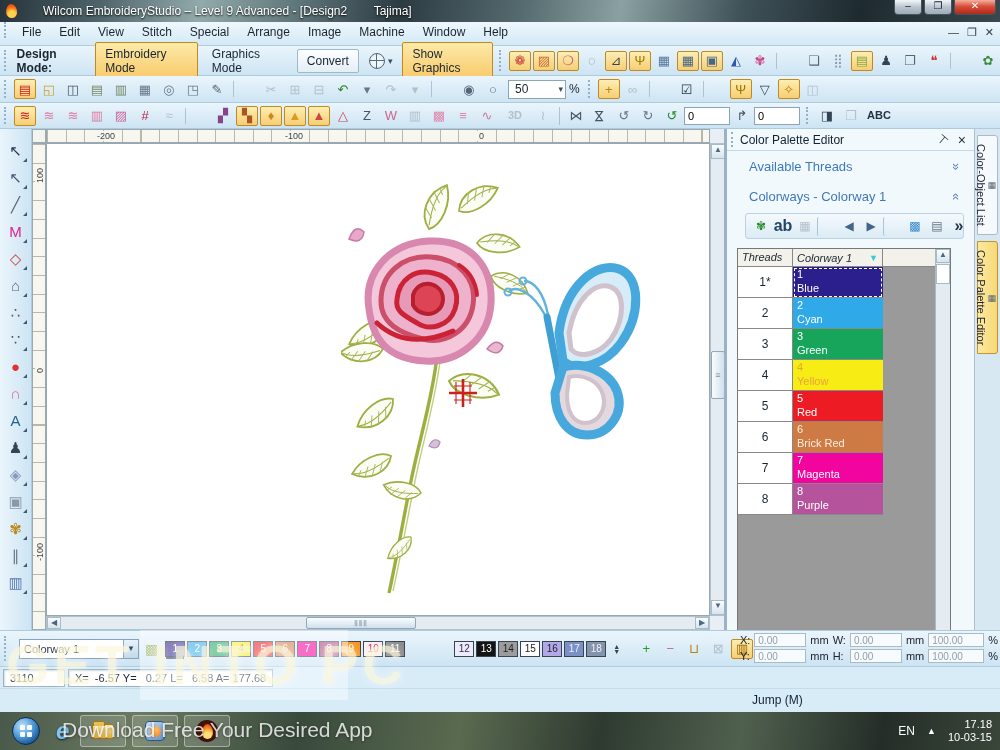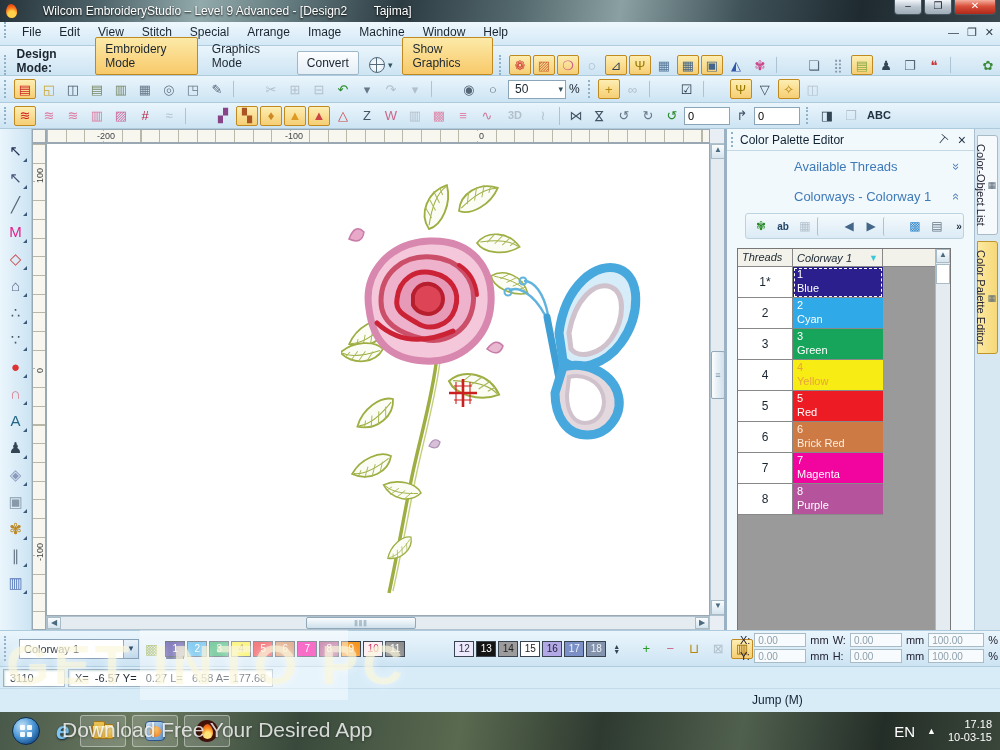--- a/index.html
+++ b/index.html
@@ -22,21 +22,21 @@
 
   
   .menubar { position:absolute; left:0; top:22px; width:1000px; height:24px;
     background:linear-gradient(#eef7fd,#d4e9f6); border-bottom:1px solid #b0cde0; display:flex; }
   .grip { width:5px; height:70%; margin:0 4px; border-left:2px dotted #8fb2c8; }
   .menu-item { padding:3px 9px; color:#1a2530; }
   .menu-winctl { position:absolute; right:6px; top:4px; display:flex; gap:8px; color:#30404c; font-size:11px; }
 
   
   .modebar { position:absolute; left:0; top:46px; width:1000px; height:30px;
-    background:linear-gradient(#eaf5fc,#cde4f3); border-bottom:1px solid #aecbde; display:flex; align-items:flex-end; }
+    background:linear-gradient(#eaf5fc,#cde4f3); border-bottom:1px solid #aecbde; display:flex; align-items:center; }
   .modelabel { font-weight:bold; margin:0 8px 0 4px; }
   .mode-btn { padding:4px 9px; margin:0 2px; border:1px solid transparent; border-radius:2px; }
   .mode-btn.boxed { border-color:#9fb8c8; background:linear-gradient(#fdfeff,#e4eef6); }
   .mode-btn.active { background:linear-gradient(#fceaa8,#f8c96a); border-color:#c08a20; }
   .globe-btn { display:inline-flex; align-items:center; margin:0 4px; padding:2px 4px; }
   .globe { width:16px; height:16px; border-radius:50%; border:1.5px solid #556a7a;
     background:radial-gradient(circle,#f2f8fc 40%,#cfe0ec); position:relative; }
   .globe:before { content:""; position:absolute; left:45%; top:0; bottom:0; border-left:1px solid #556a7a; }
   .globe:after { content:""; position:absolute; top:45%; left:0; right:0; border-top:1px solid #556a7a; }
   .dd-arrow { font-size:9px; margin-left:3px; color:#33505f; }
@@ -88,29 +88,29 @@
     background:linear-gradient(#fbfdfe,#cfe0ec); border:1px solid #90a8ba; border-radius:2px; text-align:center;
     font-size:8px; color:#7a94a8; line-height:11px; letter-spacing:1px; }
   .splitter { position:absolute; left:724px; top:129px; width:2px; height:501px; background:#9ab2c4; }
 
   
   .panel { position:absolute; left:726px; top:129px; width:248px; height:501px; background:#f2f9fd; border-left:1px solid #9ab2c4; }
   .panel-header { height:22px; display:flex; align-items:center; border-bottom:1px solid #c4d8e6; }
   .panel-title { font-size:12px; color:#123; flex:1; }
   .pin-icon { transform:rotate(40deg); font-size:12px; color:#234; margin-right:10px; }
   .close-icon { font-size:14px; color:#234; margin-right:8px; }
-  .section-row { display:flex; align-items:center; padding:0 14px 0 22px; height:30px;margin-left:45px; }
+  .section-row { display:flex; align-items:center; padding:0 14px 0 22px; height:30px; }
   .section-label { color:#3f7ab8; font-size:13px; flex:1; }
   .chev { color:#4a7ab5; font-size:13px; }
   .rotd { display:inline-block; transform:rotate(90deg); }
   .panel-toolbar { display:flex; align-items:center; margin:2px 10px 4px 18px; padding:2px 4px; height:26px;
     background:linear-gradient(#f4fafd,#dcebf5); border:1px solid #bcd2e0; border-radius:3px; }
   .ptool { display:inline-flex; align-items:center; justify-content:center; min-width:20px; height:19px;
     margin:0 1px; font-size:12px; border-radius:2px; }
-  .ptool.wide { font-size:10px; font-weight:bold; }
+  .ptool.wide { font-size:16px; font-weight:bold; }
   .ptool.disabled { color:#b2c0cc; }
 
   .ttable { position:absolute; left:10px; top:119px; width:214px; height:398px; background:#9a9a9a; border:1px solid #777; }
   .thead { display:flex; height:18px; background:#f2f2ea; border-bottom:1px solid #888;font-style:italic; }
   .thc { font-size:11px; padding:2px 4px; border-right:1px solid #888; background:#f2f2ea; }
   .thc1 { width:55px; } .thc2 { width:90px; display:flex; justify-content:space-between; align-items:center; }
   .filter-icon { color:#38c8d8; font-size:9px; }
   .trow { display:flex; height:31px; }
   .tnum { width:55px; background:#fff; border-right:1px solid #888; border-bottom:1px solid #888;
     display:flex; align-items:center; justify-content:center; font-size:12px; }
@@ -179,21 +179,21 @@
   .folder-icon { width:22px; height:15px; background:linear-gradient(#ffe9a0,#e8b53c); border:1px solid #a87818; border-radius:2px; position:relative; }
   .folder-icon:before { content:""; position:absolute; left:0; top:-4px; width:10px; height:4px;
     background:#e8c050; border:1px solid #a87818; border-bottom:none; border-radius:2px 2px 0 0; }
   .wmp-icon { width:20px; height:20px; border-radius:4px; background:linear-gradient(135deg,#cfe4f6,#5c92c8); border:1px solid #2c5488;
     display:flex; align-items:center; justify-content:center; }
   .wmp-dot { width:11px; height:11px; border-radius:50%; background:radial-gradient(circle at 35% 30%,#ffd27a,#f07818); }
   .nero-icon { width:22px; height:22px; border-radius:50%; background:radial-gradient(circle,#5a1408,#30100a); display:flex; align-items:center; justify-content:center; }
   .nero-flame { width:11px; height:15px; border-radius:50% 50% 50% 50%/60% 60% 40% 40%;
     background:radial-gradient(circle at 50% 75%,#ffe27a 0 25%,#ff9020 55%,#d83a10 100%); }
   .tray { position:absolute; right:8px; top:0; height:38px; display:flex; align-items:center; gap:12px; color:#fff; }
-  .tray .lang { font-size:15px;margin-left:36px; }
+  .tray .lang { font-size:12px;margin-left:36px; }
   .tray .caret { font-size:9px; }
   .clock { text-align:right; font-size:11px; line-height:13px; }
 
   
   .wm-block { position:absolute; left:140px; top:630px; width:208px; height:70px; background:rgba(255,255,255,.42); pointer-events:none; }
   .wm-big { position:absolute; left:6px; top:632px; font-size:56px; font-weight:bold; letter-spacing:4px;
     color:rgba(250,246,216,.65); text-shadow:0 0 8px rgba(255,255,255,.5); pointer-events:none; white-space:nowrap; }
   .wm-small { position:absolute; left:62px; top:718px; font-size:21px; color:rgba(255,255,255,.8);
     text-shadow:0 1px 3px rgba(0,0,0,.4); pointer-events:none; white-space:nowrap; }
 </style>

